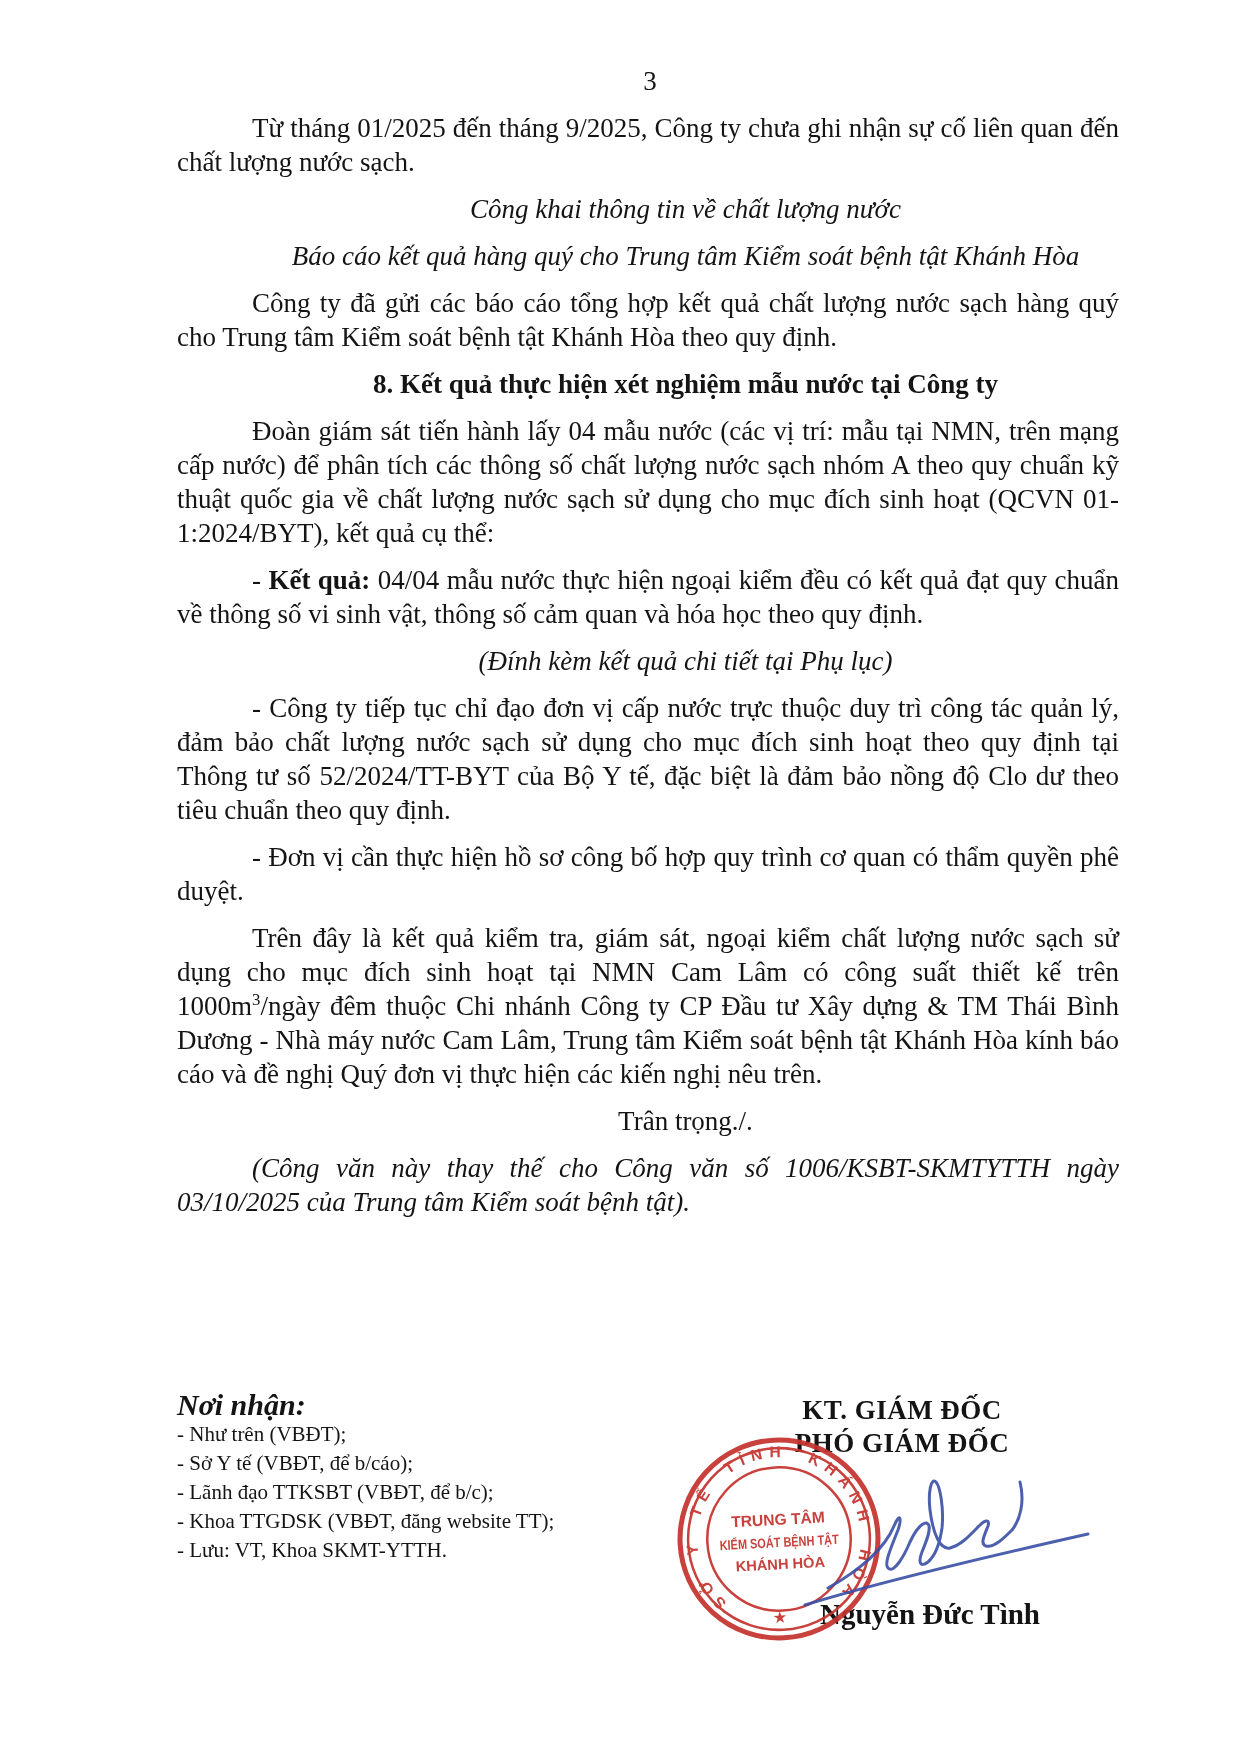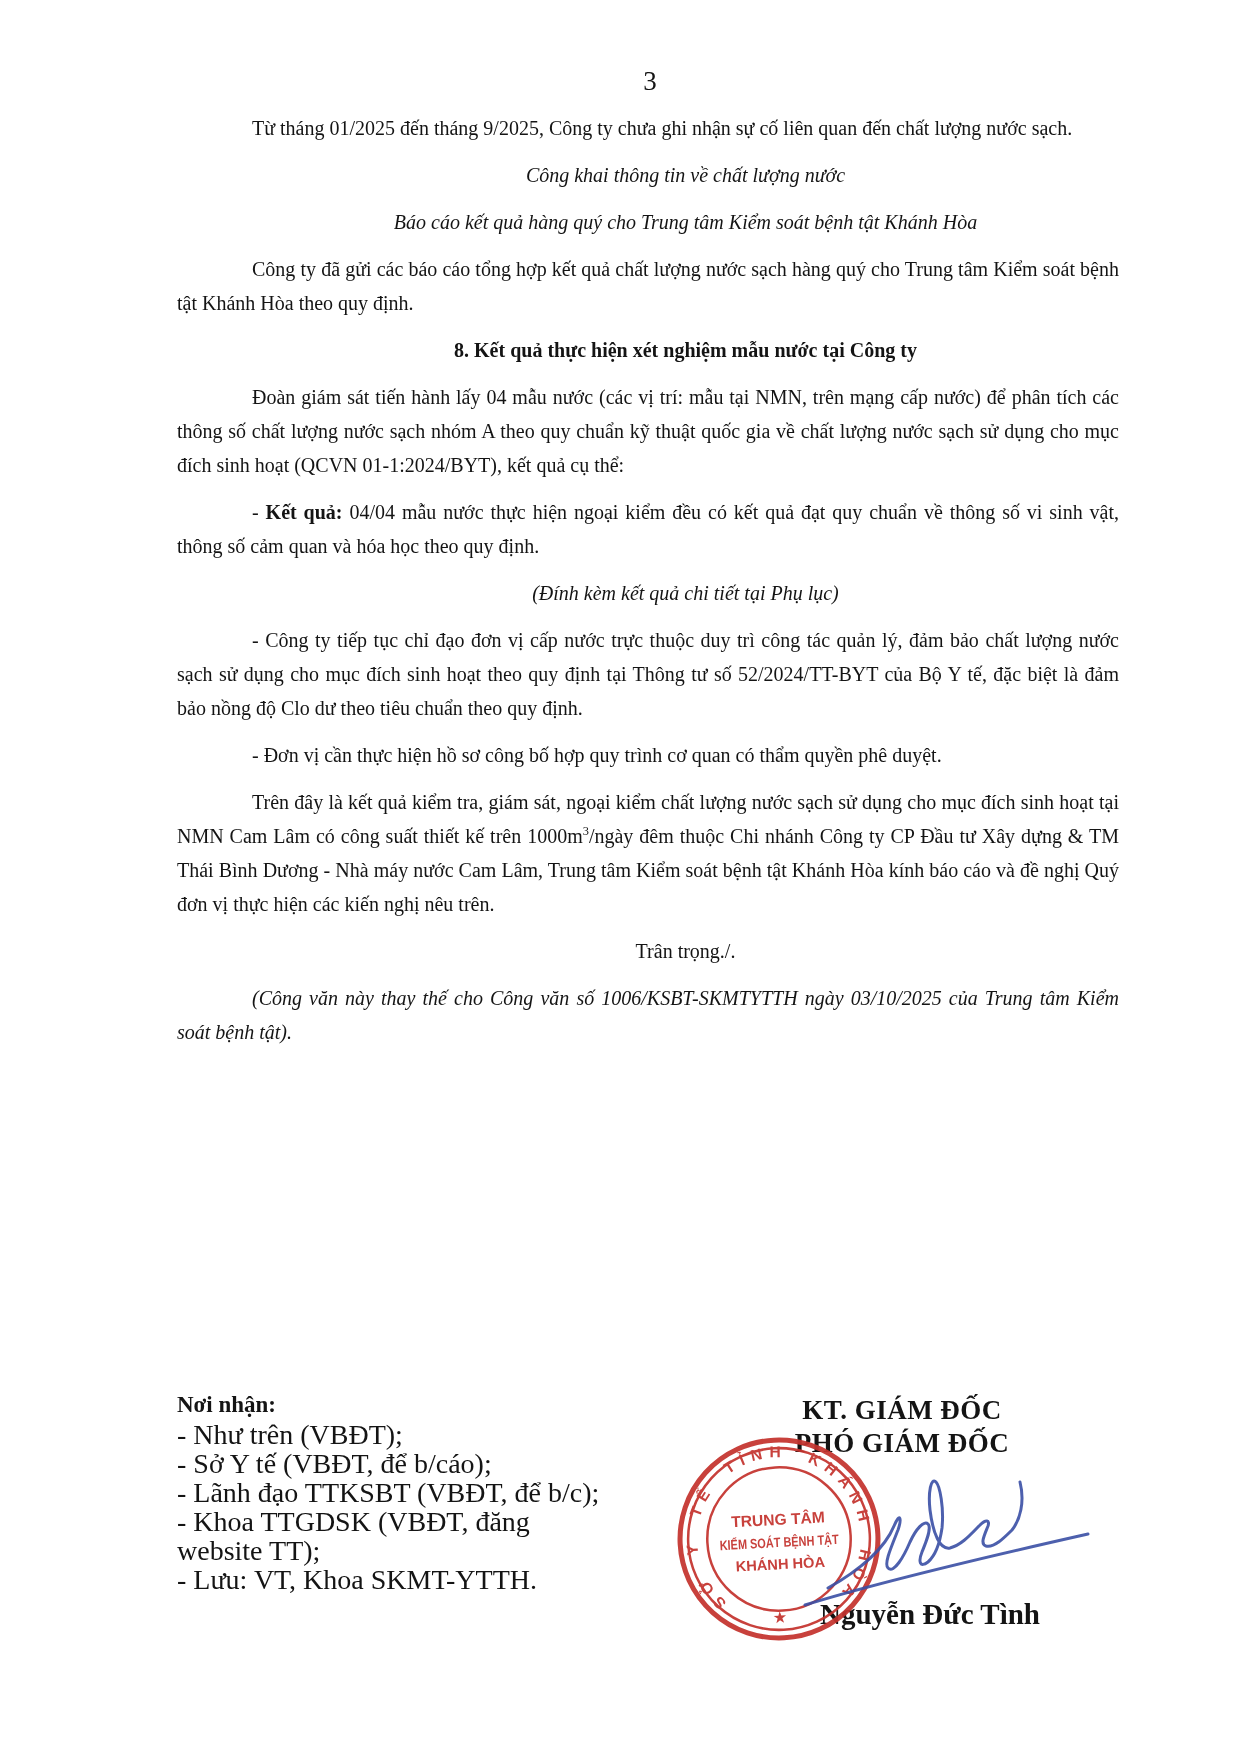--- a/index.html
+++ b/index.html
@@ -12,32 +12,32 @@
     overflow:hidden;
   }
   .content {
     position:absolute; left:177px; top:64px; width:946px;
   }
   .pageno {
     text-align:center; font-size:27px; line-height:34px;
   }
   .content p {
     margin:13px 4px 0 0;
-    font-size:20px; line-height:34px;
+    font-size:27px; line-height:34px;
     text-align:justify; text-indent:75px;
   }
   .content p.single { text-align:center; }
   .it { font-style:italic; }
   .bd { font-weight:bold; }
   sup.s3 { font-size:0.62em; line-height:0; vertical-align:super; }
 
   
   .recipients { position:absolute; left:177px; top:1390px; width:430px; }
-  .recipients .title { font-size:23px; font-weight:bold; line-height:30px; }
-  .recipients .item { font-size:28px; line-height:29px; }
+  .recipients .title { font-size:30px; font-weight:bold; font-style:italic; line-height:30px; }
+  .recipients .item { font-size:21px; line-height:29px; }
 
   
   .signblock { position:absolute; left:660px; top:1394px; width:484px; text-align:center; z-index:1; }
   .signblock .t { font-size:27px; font-weight:bold; line-height:33px; letter-spacing:0.5px; }
   .signer-name { position:absolute; left:688px; top:1598px; width:484px; text-align:center;
                  font-size:29px; font-weight:bold; z-index:2; }
 
   
   .stamp { position:absolute; left:676px; top:1436px; width:206px; height:206px;
            z-index:3; opacity:0.93; transform:rotate(-3deg); }

